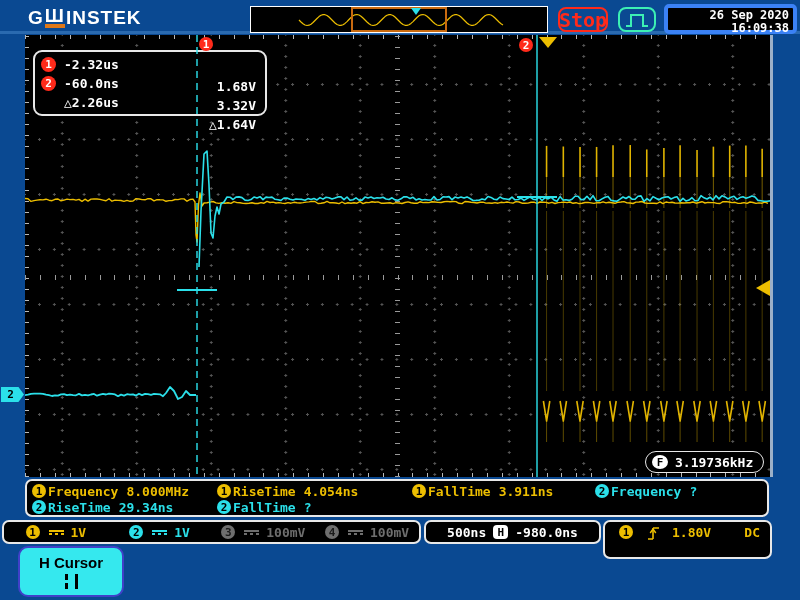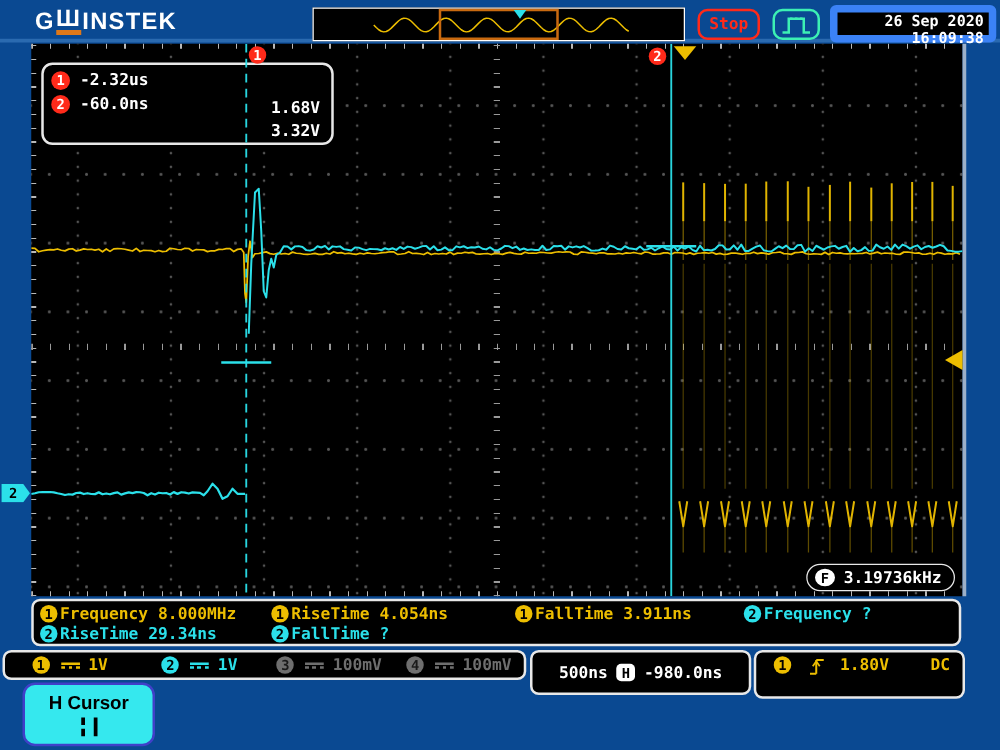--- a/index.html
+++ b/index.html
@@ -17,27 +17,27 @@
   .preview { position:absolute; left:250px; top:6px; width:298px; height:27px;
              background:#000; border:1px solid #fff; }
   .preview .zoombox { position:absolute; left:100px; top:0; width:96px; height:25px;
              border:2px solid #c96a10; }
   .preview .ptri { position:absolute; left:160px; top:1px; width:0; height:0;
              border-left:5px solid transparent; border-right:5px solid transparent;
              border-top:7px solid #2be0ea; }
 
   .stop-btn { position:absolute; left:558px; top:7px; width:50px; height:25px;
               border:2px solid #ff2a1a; border-radius:8px; color:#ff2a1a;
-              font-weight:bold; font-size:13px; display:flex; align-items:center;
+              font-weight:bold; font-size:20px; display:flex; align-items:center;
               justify-content:center; background:#0a4992; }
   .trig-btn { position:absolute; left:618px; top:7px; width:38px; height:25px;
               border:2px solid #3cf0b4; border-radius:8px; display:flex;
               align-items:center; justify-content:center; background:#0a4992; }
   .datetime { position:absolute; left:664px; top:4px; width:133px; height:30px;
-              background:#000; border:6px solid #3b82f6; border-radius:5px;
+              background:#000; border:4px solid #3b82f6; border-radius:5px;
               color:#fff; font-weight:bold; font-size:12px; text-align:right;
               padding:1px 4px 0 0; line-height:13px; }
 
   
   .plot { position:absolute; left:25px; top:35px; width:745px; height:442px; background:#000; }
   .grid { position:absolute; inset:0; z-index:0;
       background-image:
         radial-gradient(circle, #555 1px, transparent 1.3px),
         radial-gradient(circle, #555 1px, transparent 1.3px);
       background-size:14.9px 55px, 74.5px 11px;
@@ -108,21 +108,21 @@
   .chan-bar { position:absolute; left:2px; top:520px; width:419px; height:24px;
       background:#000; border:2px solid #e8e8e8; border-radius:7px;
       display:flex; align-items:center; }
   .chan-cell { flex:1; display:flex; align-items:center; justify-content:center;
       gap:7px; font-weight:bold; font-size:13px; }
   .coup { display:inline-block; width:15px; }
   .coup i { display:block; height:2px; margin:1px 0; }
   .coup .ln1 { background:currentColor; }
   .coup .ln2 { background:repeating-linear-gradient(90deg,currentColor 0 3px,transparent 3px 6px); }
 
-  .tb-box { position:absolute; left:424px; top:520px; width:177px; height:36px;
+  .tb-box { position:absolute; left:424px; top:520px; width:177px; height:24px;
       background:#000; border:2px solid #e8e8e8; border-radius:7px;
       display:flex; align-items:center; justify-content:center; gap:7px;
       color:#fff; font-weight:bold; font-size:13px; }
   .hbadge { width:15px; height:14px; border-radius:4px; background:#fff; color:#000;
       font-size:11px; display:flex; align-items:center; justify-content:center; }
 
   .trg-box { position:absolute; left:603px; top:520px; width:169px; height:39px;
       background:#000; border:2px solid #e8e8e8; border-radius:7px;
       display:flex; align-items:flex-start; padding:3px 10px 0 14px; gap:12px;
       color:#edbe00; font-weight:bold; font-size:13px; }
@@ -180,20 +180,25 @@
   <div class="cursor-panel">
     <div class="cur-row">
       <span class="cur-badge">1</span>
       <span class="cur-time">-2.32us</span>
       <span class="cur-volt">1.68V</span>
     </div>
     <div class="cur-row">
       <span class="cur-badge">2</span>
       <span class="cur-time">-60.0ns</span>
       <span class="cur-volt">3.32V</span>
+    </div>
+    <div class="cur-row">
+      <span class="cur-badge empty"></span>
+      <span class="cur-time">△2.26us</span>
+      <span class="cur-volt">△1.64V</span>
     </div>
   </div>
 
   <svg class="wf" id="wf" width="745" height="442" viewBox="0 0 745 442">
       <line x1="521.5659180373186" y1="110.90181443141773" x2="521.5659180373186" y2="142" stroke="#edbe00" stroke-width="1.6" opacity="0.95"></line>
       <line x1="521.5659180373186" y1="142" x2="521.5659180373186" y2="173" stroke="#edbe00" stroke-width="1" opacity="0.5"></line>
       <line x1="521.5659180373186" y1="176" x2="521.5659180373186" y2="356" stroke="#edbe00" stroke-width="1" opacity="0.3"></line>
       <path d="M518.4,366.0 L 521.6,386.0 L 524.8,366.0" fill="none" stroke="#edbe00" stroke-width="1.6" opacity="0.95" stroke-linejoin="round"></path>
       <line x1="521.5659180373186" y1="386" x2="521.5659180373186" y2="407" stroke="#edbe00" stroke-width="1" opacity="0.4"></line>
       <line x1="538.3200124120573" y1="111.49546889262274" x2="538.3200124120573" y2="142" stroke="#edbe00" stroke-width="1.6" opacity="0.95"></line>

